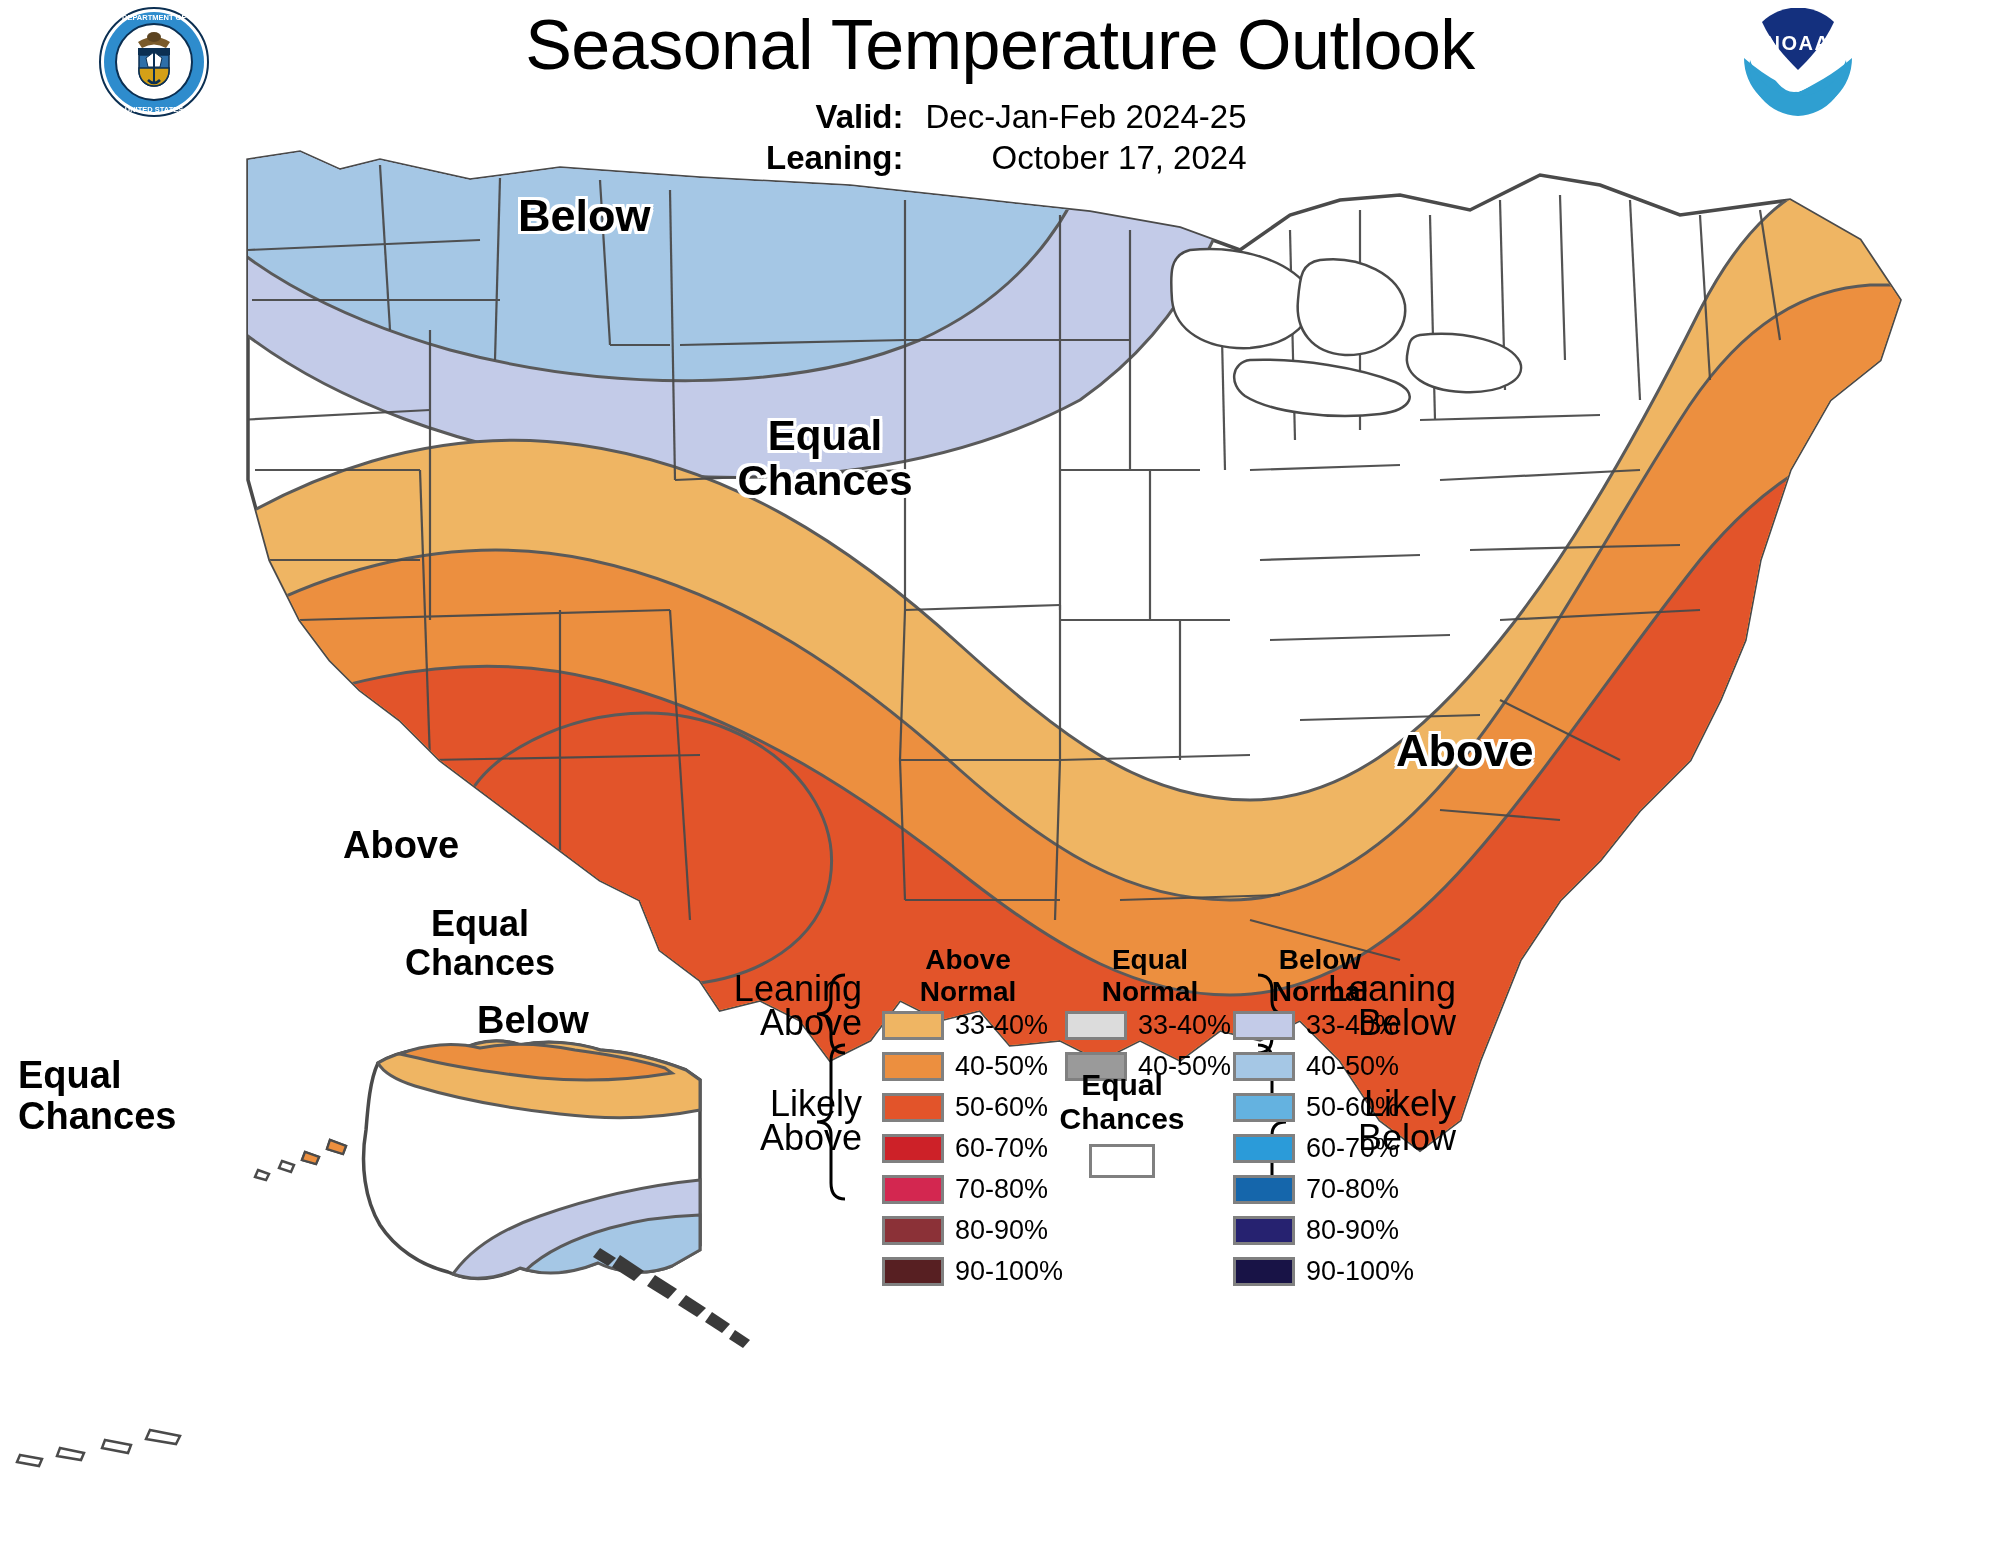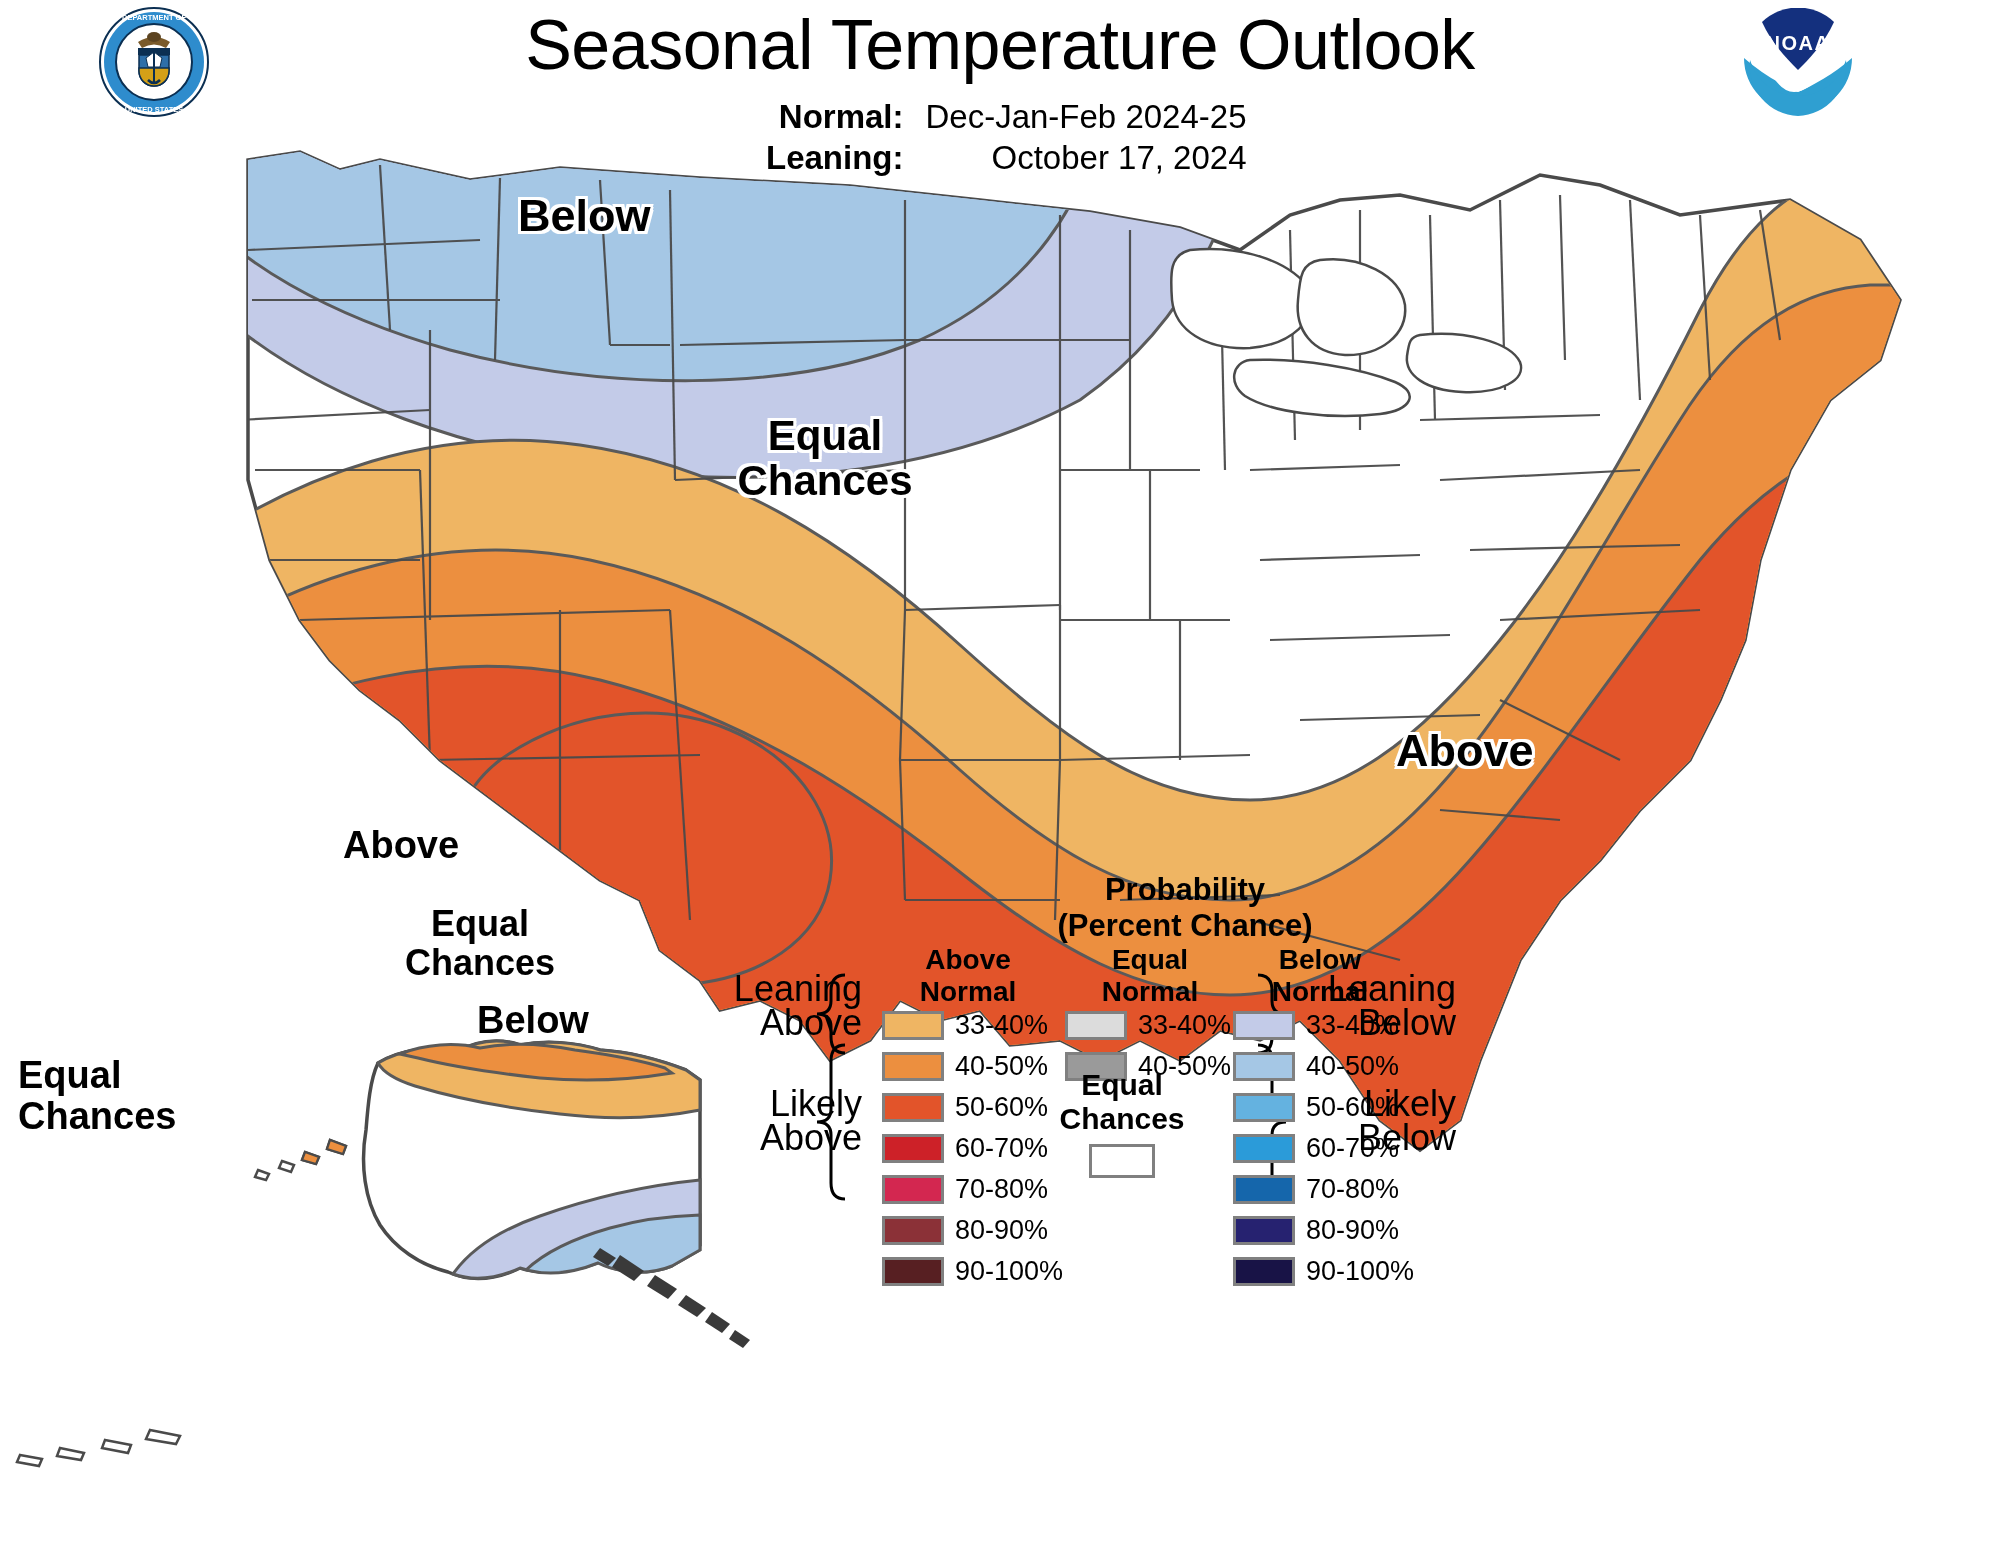--- a/index.html
+++ b/index.html
@@ -88,21 +88,21 @@
     <path d="M12 52 A50 50 0 0 0 108 52 A50 50 0 0 1 60 108 A50 50 0 0 1 12 52 Z" fill="#2f9fd1"></path>
     <path d="M30 60 q18 14 32 14 q14 0 26 -12 q-18 22 -32 22 q-14 0 -26 -24 z" fill="#fff"></path>
     <text x="60" y="42" font-size="20" fill="#fff" text-anchor="middle" font-family="'Liberation Sans',sans-serif" font-weight="bold" letter-spacing="1.5">NOAA</text>
   </svg>
 </div>
 
 <div id="page-title">Seasonal Temperature Outlook</div>
 
 <div id="valid-block">
   <div class="row">
-    <span class="lbl">Normal:</span><span class="val">Dec-Jan-Feb 2024-25</span>
+    <span class="lbl">Valid:</span><span class="val">Dec-Jan-Feb 2024-25</span>
   </div>
   <div class="row">
     <span class="lbl">Leaning:</span><span class="val">October 17, 2024</span>
   </div>
 </div>
 
 <div id="map-stage">
 <svg id="map-svg" width="2000" height="1545" viewBox="0 0 2000 1545">
   <defs>
     <clipPath id="conusClip">
@@ -312,24 +312,20 @@
   <span>Chances</span>
 </div>
 <div class="map-label" id="label-below-ak">Below</div>
 <div class="map-label" id="label-ec-hi">
   <span>Equal</span><br>
   <span>Chances</span>
 </div>
 
 <div id="legend">
 
-  <div id="legend-title">
-    <div>Probability</div>
-    <div>(Percent Chance)</div>
-  </div>
 
   <div class="col-head" id="head-above">
     <div>Above</div>
     <div>Normal</div>
   </div>
   <div class="col-head" id="head-near">
     <div>Equal</div>
     <div>Normal</div>
   </div>
   <div class="col-head" id="head-below">

